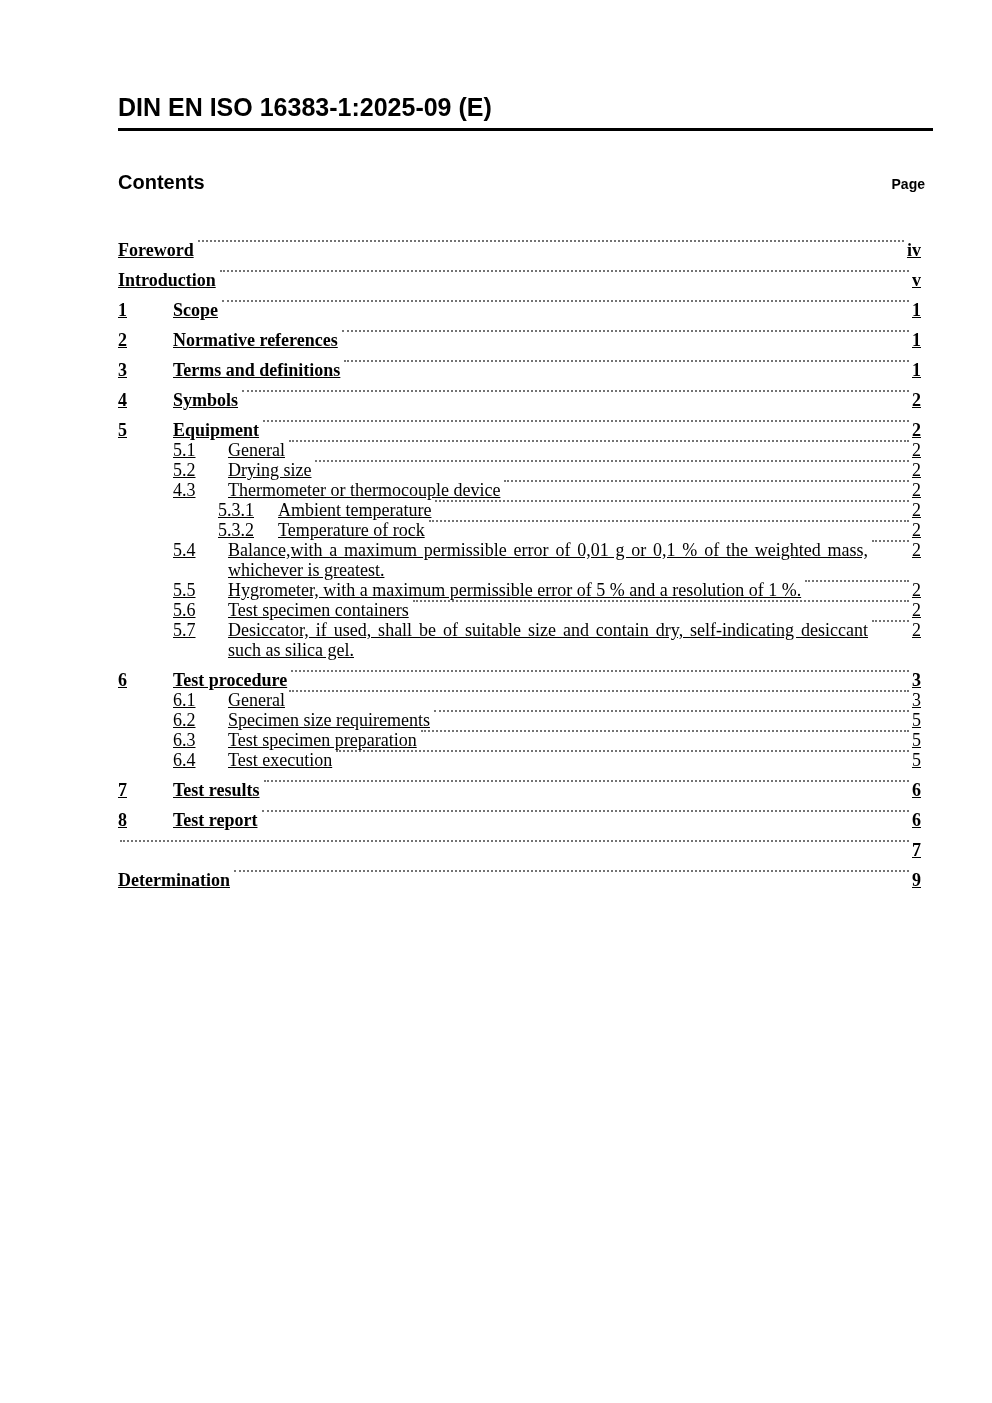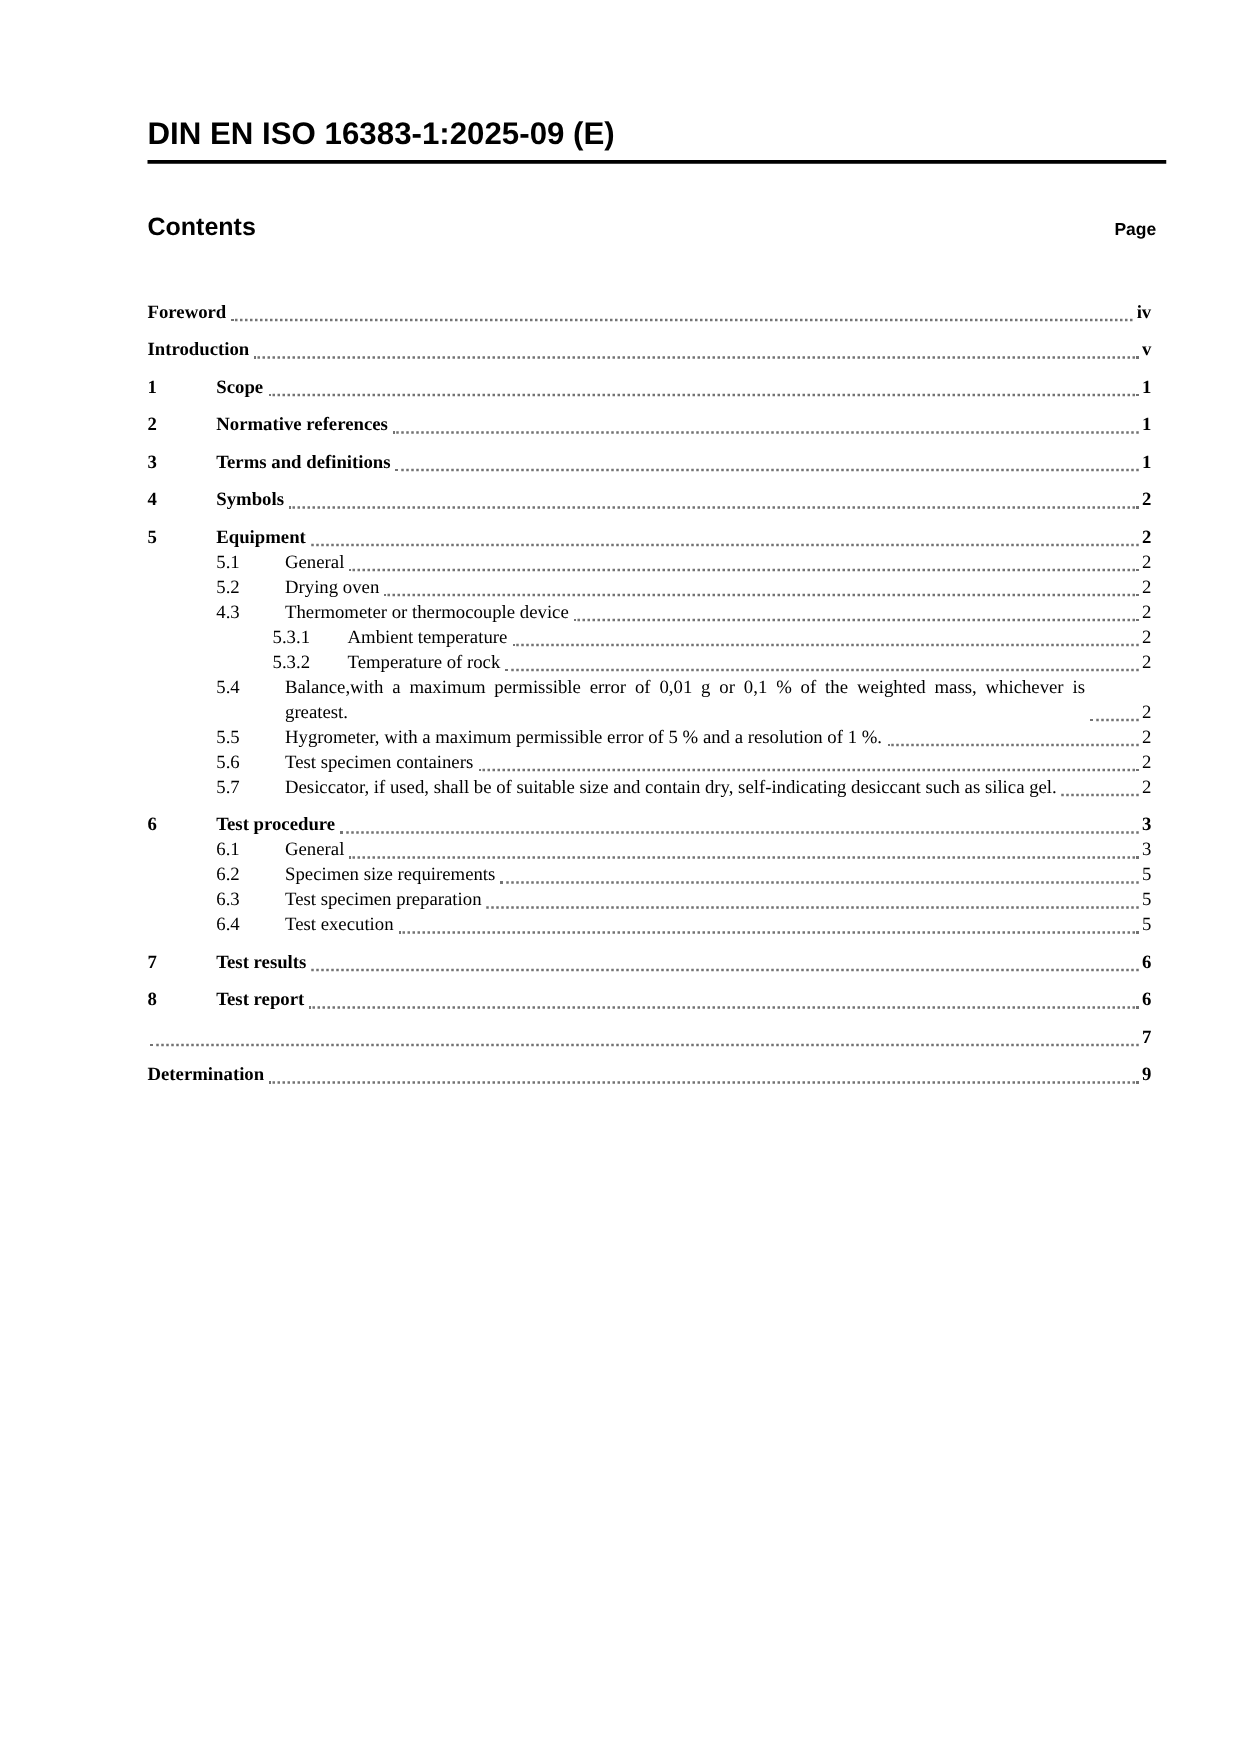--- a/index.html
+++ b/index.html
@@ -50,24 +50,24 @@
   }
   .contents-heading { font-size: 20px; }
   .page-label { font-size: 14px; padding-right: 8px; }
 
   .toc {
     margin-top: 46px;
     padding-right: 12px; 
   }
   .toc-row {
     display: flex;
-    align-items: flex-end;
-    font-size: 15px;
+    font-size: 18px;
     line-height: 20px;
     margin-top: 0;
+    text-decoration: underline;
   }
   .toc-row.group { margin-top: 10px; }
   .toc-row.bold .num,
   .toc-row.bold .title,
   .toc-row.bold .pagenum { font-weight: bold; }
   .num {
     flex: 0 0 auto;
     align-self: flex-start;
     width: 55px;
   }
@@ -148,21 +148,21 @@
         <span class="pagenum">2</span>
       </div>
       <div class="toc-row lvl2">
         <span class="num">5.1</span>
         <span class="title">General</span>
         <span class="leader"></span>
         <span class="pagenum">2</span>
       </div>
       <div class="toc-row lvl2">
         <span class="num">5.2</span>
-        <span class="title">Drying oven</span>
+        <span class="title">Drying size</span>
         <span class="leader"></span>
         <span class="pagenum">2</span>
       </div>
       <div class="toc-row lvl2">
         <span class="num">4.3</span>
         <span class="title">Thermometer or thermocouple device</span>
         <span class="leader"></span>
         <span class="pagenum">2</span>
       </div>
       <div class="toc-row lvl3">

